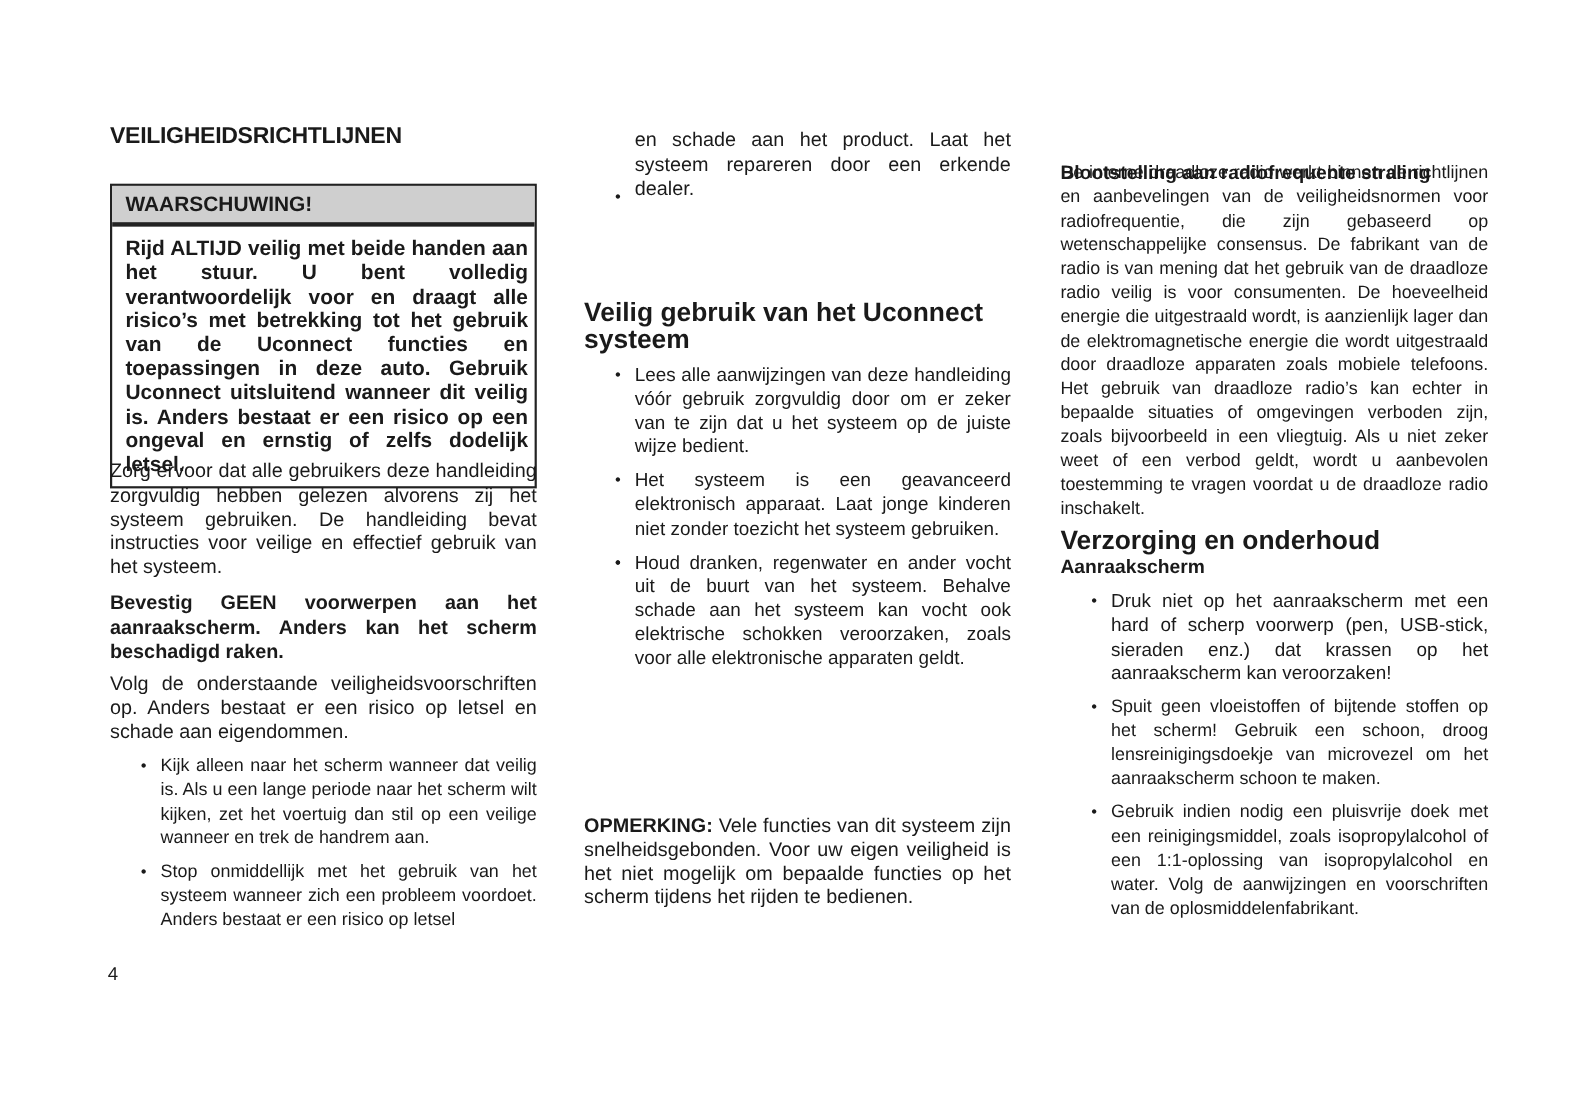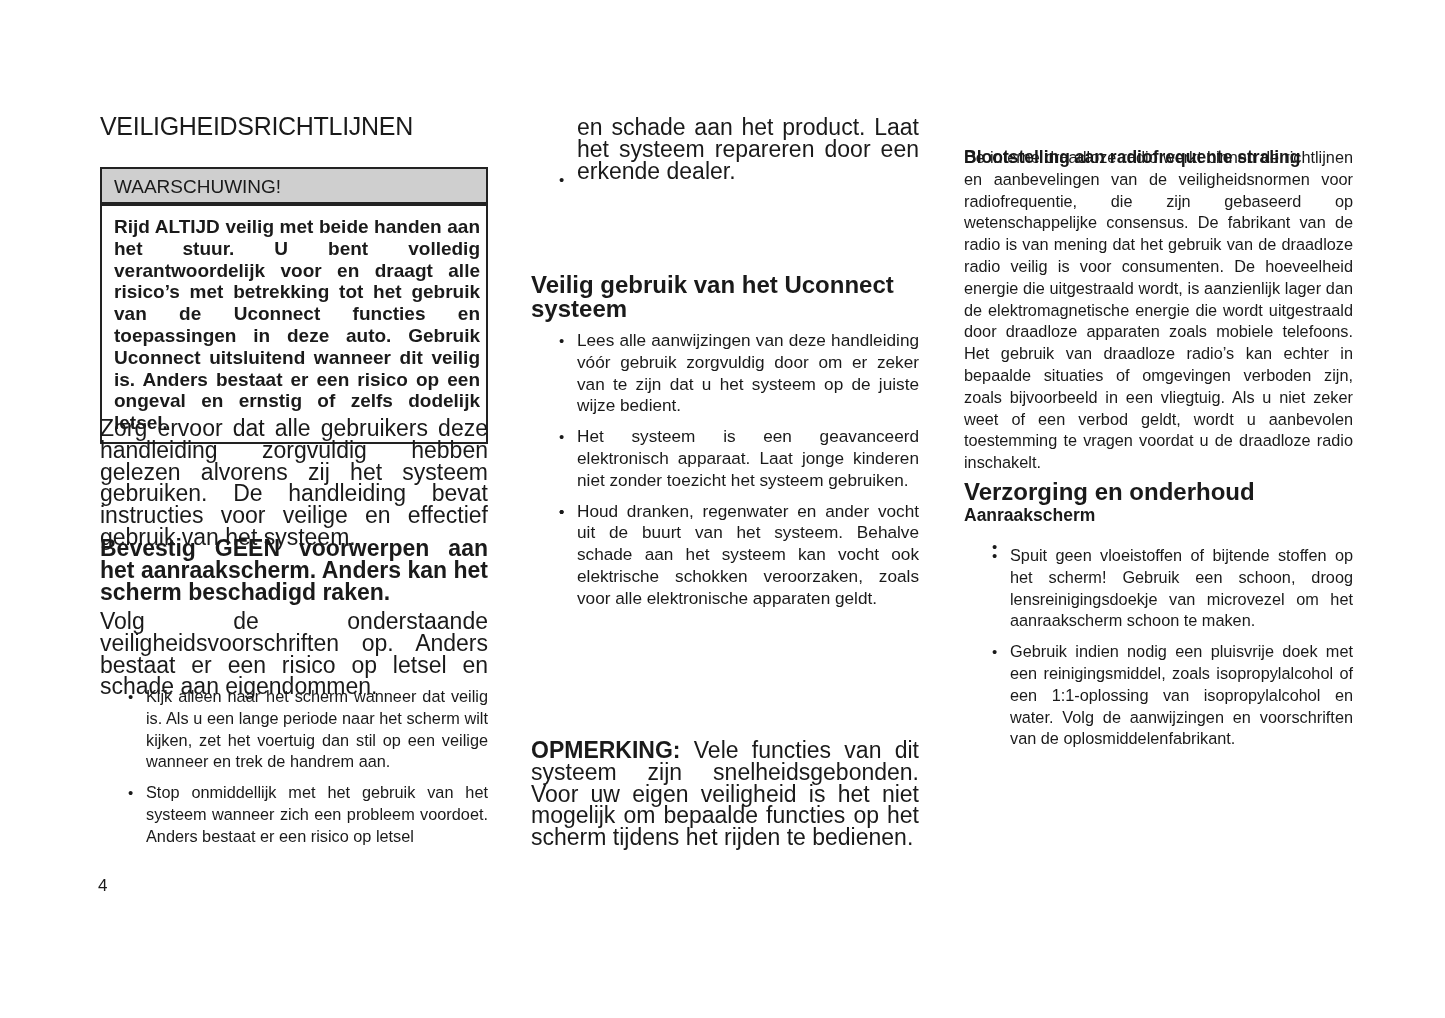--- a/index.html
+++ b/index.html
@@ -4,30 +4,30 @@
 <style>
   html, body { margin: 0; padding: 0; background: #ffffff; }
   body { width: 1445px; height: 1018px; position: relative; overflow: hidden;
          font-family: "Liberation Sans", sans-serif; color: #1a1a1a; }
   .col { position: absolute; top: 0; }
   .col1 { left: 100px; width: 388px; }
   .col2 { left: 531px; width: 388px; }
   .col3 { left: 964px; width: 389px; }
 
   .page-title { position: absolute; top: 112px; left: 0; margin: 0;
-                font-size: 25px; font-weight: normal; letter-spacing: -0.3px; white-space: nowrap; }
+                font-size: 21px; font-weight: bold; letter-spacing: -0.3px; white-space: nowrap; }
 
   .warn-box { position: absolute; top: 167px; left: 0; width: 384px;
               border: 2px solid #222; }
   .warn-head { background: #cfcfcf; border-bottom: 4px solid #222;
-               font-weight: normal; font-size: 19px; padding: 7px 20px 4px 12px; }
+               font-weight: bold; font-size: 19px; padding: 7px 20px 4px 12px; }
   .warn-body { font-weight: bold; font-size: 19px; line-height: 21.8px;
                padding: 10px 6px 8px 12px; text-align: justify; }
 
-  .p { font-size: 23px; line-height: 21.8px; text-align: justify; margin: 0; }
+  .p { font-size: 18px; line-height: 21.8px; text-align: justify; margin: 0; }
   .pb { font-weight: bold; }
   .abs { position: absolute; left: 0; right: 0; }
 
   ul.bul { list-style: none; margin: 0; padding: 0; position: absolute; left: 0; right: 0; }
   ul.bul li { position: relative; padding-left: 46px; font-size: 17.2px; line-height: 21.8px;
               text-align: justify; margin-bottom: 9px; }
   ul.bul li .dot { position: absolute; left: 28px; top: 0; font-size: 15px; }
   ul.bul.small li { font-size: 16.3px; }
 
   .h2 { font-weight: bold; font-size: 24px; line-height: 24px; margin: 0; position: absolute; left: 0; right: 0; }
@@ -76,19 +76,19 @@
 </div>
 
 <div class="col col3">
   <h3 class="h3" style="top:116px;margin-top:30px;">Blootstelling aan radiofrequente straling</h3>
   <p class="p abs" style="top:147px; font-size:16.3px;">De interne draadloze radio werkt binnen de richtlijnen en aanbevelingen van de veiligheidsnormen voor radiofrequentie, die zijn gebaseerd op wetenschappelijke consensus. De fabrikant van de radio is van mening dat het gebruik van de draadloze radio veilig is voor consumenten. De hoeveelheid energie die uitgestraald wordt, is aanzienlijk lager dan de elektromagnetische energie die wordt uitgestraald door draadloze apparaten zoals mobiele telefoons. Het gebruik van draadloze radio’s kan echter in bepaalde situaties of omgevingen verboden zijn, zoals bijvoorbeeld in een vliegtuig. Als u niet zeker weet of een verbod geldt, wordt u aanbevolen toestemming te vragen voordat u de draadloze radio inschakelt.</p>
 
   <h2 class="h2" style="top:480px;">Verzorging en onderhoud</h2>
   <h3 class="h3" style="top:504px;">Aanraakscherm</h3>
 
   <ul class="bul small" style="top:536px;">
-    <li style="font-size:17.2px;"><span class="dot">•</span></li>
+    <li style="font-size:17.2px;"><span class="dot">•</span><span>Druk niet op het aanraakscherm met een hard of scherp voorwerp (pen, USB-stick, sieraden enz.) dat krassen op het aanraakscherm kan veroorzaken!</span></li>
     <li><span class="dot">•</span><span>Spuit geen vloeistoffen of bijtende stoffen op het scherm! Gebruik een schoon, droog lensreinigingsdoekje van microvezel om het aanraakscherm schoon te maken.</span></li>
     <li><span class="dot">•</span><span>Gebruik indien nodig een pluisvrije doek met een reinigingsmiddel, zoals isopropylalcohol of een 1:1-oplossing van isopropylalcohol en water. Volg de aanwijzingen en voorschriften van de oplosmiddelenfabrikant.</span></li>
   </ul>
 </div>
 
 <div class="page-num">4</div>
 
 </body></html>

